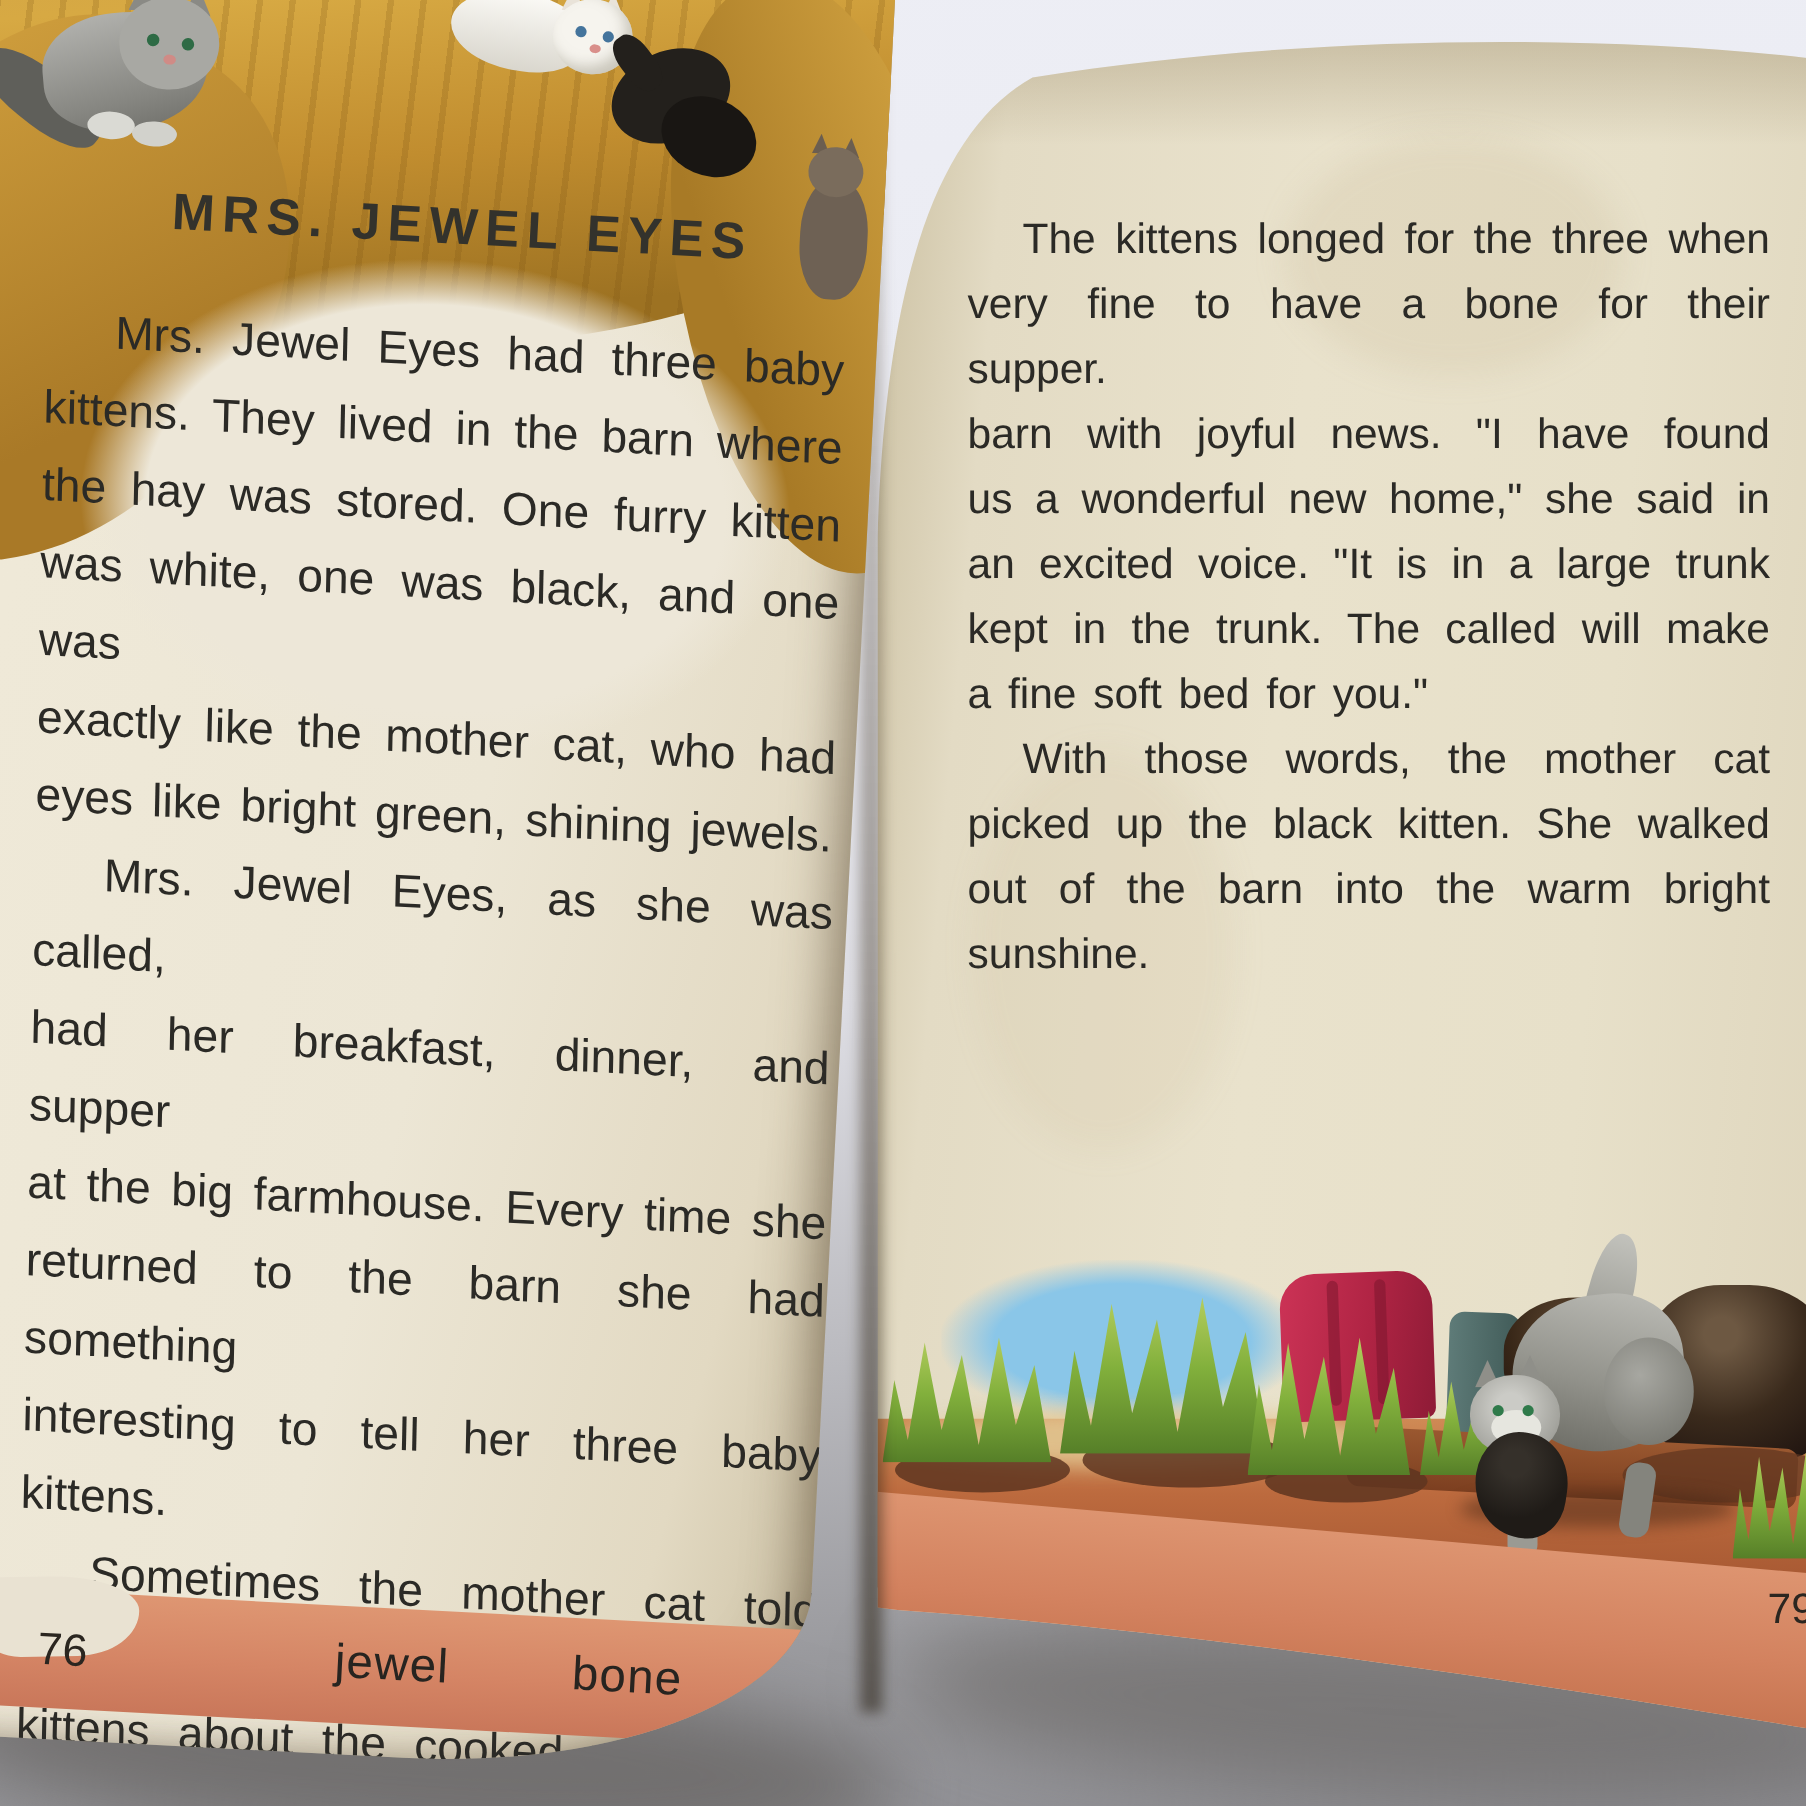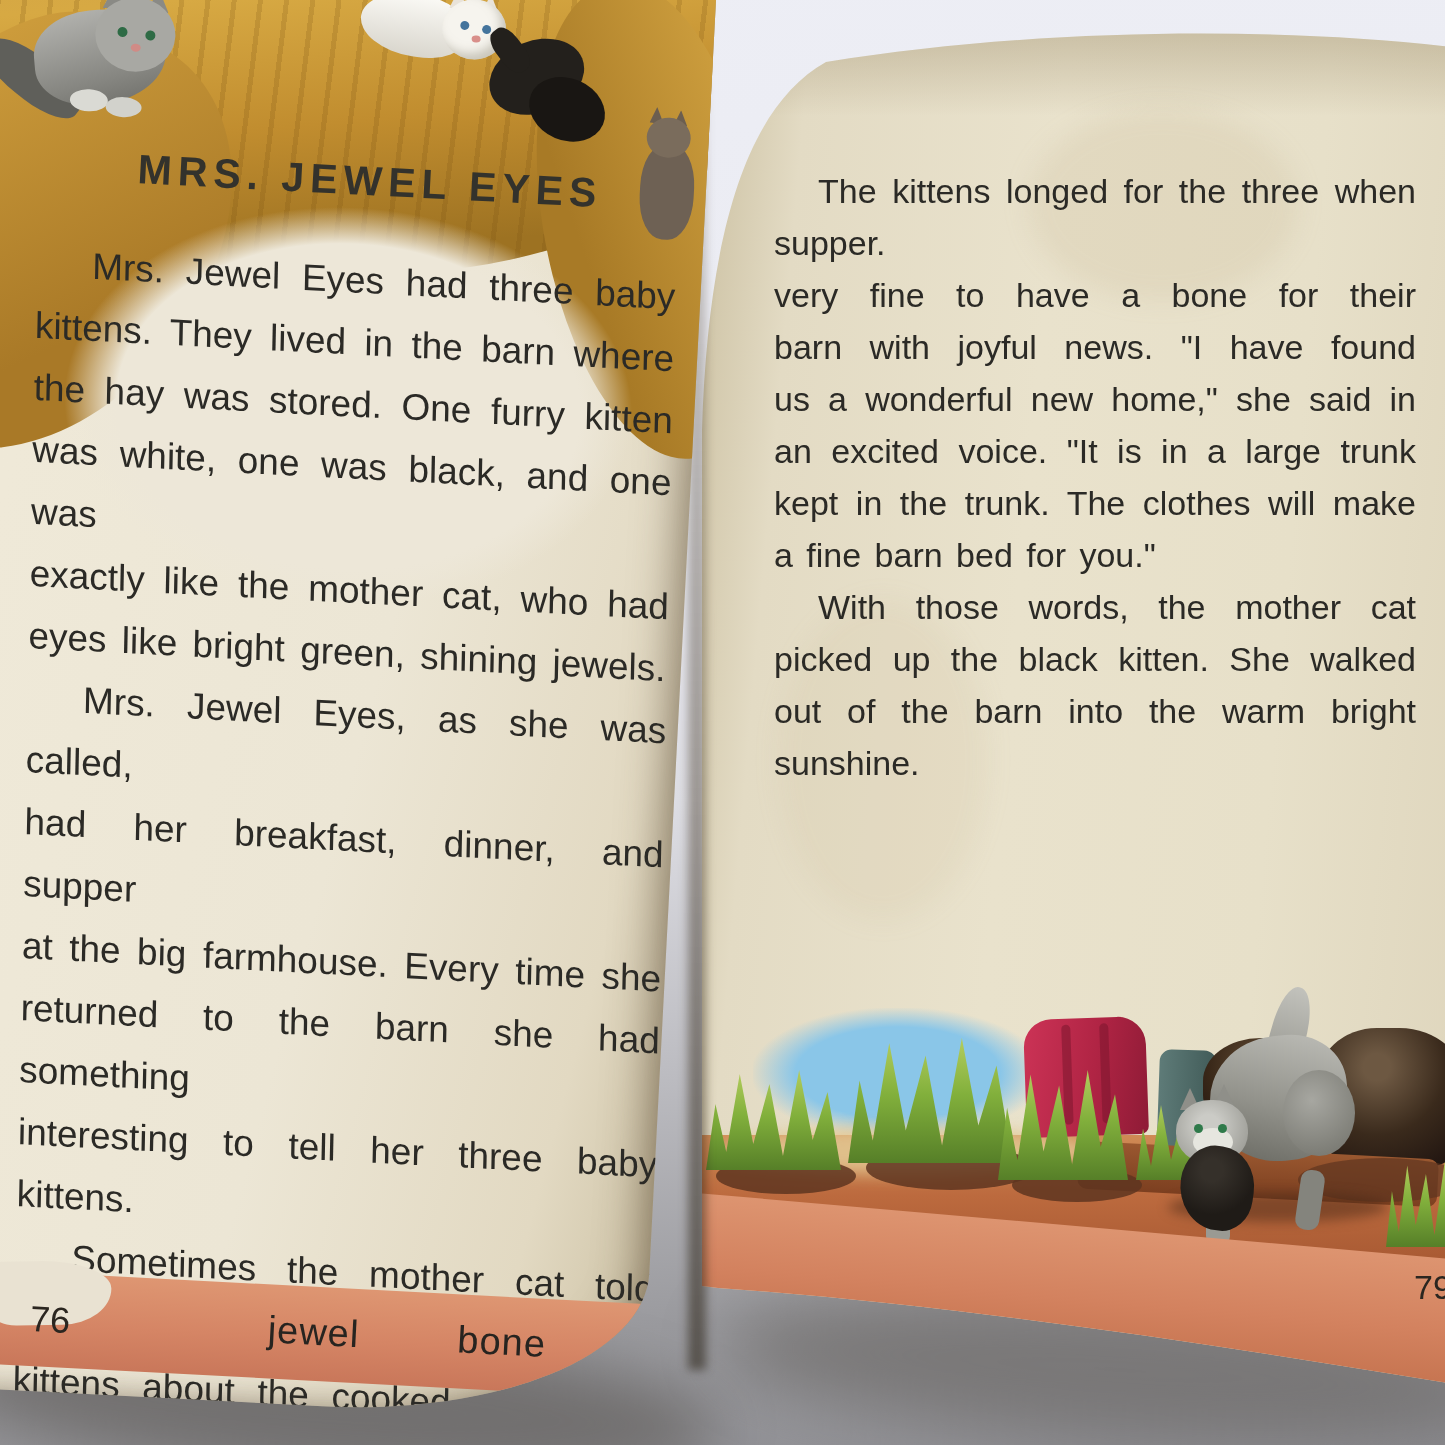--- a/index.html
+++ b/index.html
@@ -153,29 +153,29 @@
   <div class="shadow-blob sh-right"></div>
 
   <div class="page-right">
     <div class="rp-shade-top"></div>
     <div class="stain st1"></div>
     <div class="stain st2"></div>
 
     <div class="rp-text">
         <div class="para">
           <div class="line first">The kittens longed for the three when</div>
+          <div class="line">very fine to have a bone for their</div>
           <div class="line last">supper.</div>
-          <div class="line">very fine to have a bone for their</div>
         </div>
         <div class="para">
           <div class="line">barn with joyful news.  "I have found</div>
           <div class="line">us a wonderful new home," she said in</div>
           <div class="line">an excited voice.  "It is in a large trunk</div>
-          <div class="line">kept in the trunk.  The clothes will make</div>
-          <div class="line last">a fine barn bed for you."</div>
+          <div class="line">kept in the trunk.  The called will make</div>
+          <div class="line last">a fine soft bed for you."</div>
         </div>
         <div class="para">
           <div class="line first">With those words, the mother cat</div>
           <div class="line">picked up the black kitten.  She walked</div>
           <div class="line">out of the barn into the warm bright</div>
           <div class="line last">sunshine.</div>
         </div>
       </div>
 
     <div class="illus-bottom" aria-label="Gray mother cat carrying the black kitten in her mouth, walking past a red barn door, a teal plank, dark mounds, grass tufts and a patch of blue sky">

